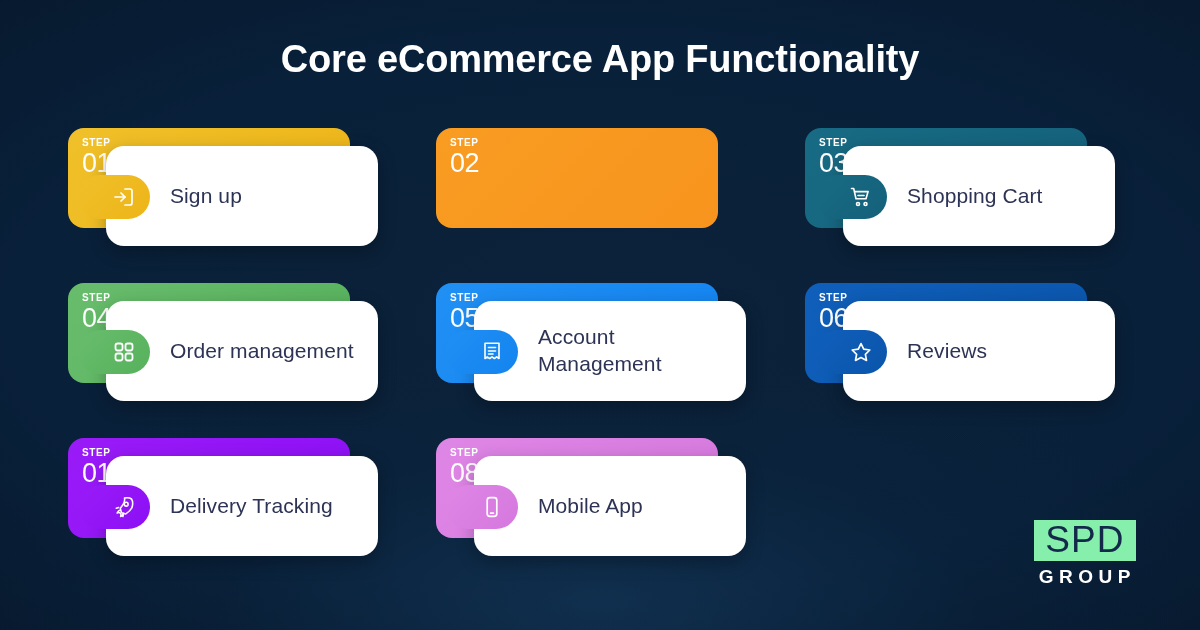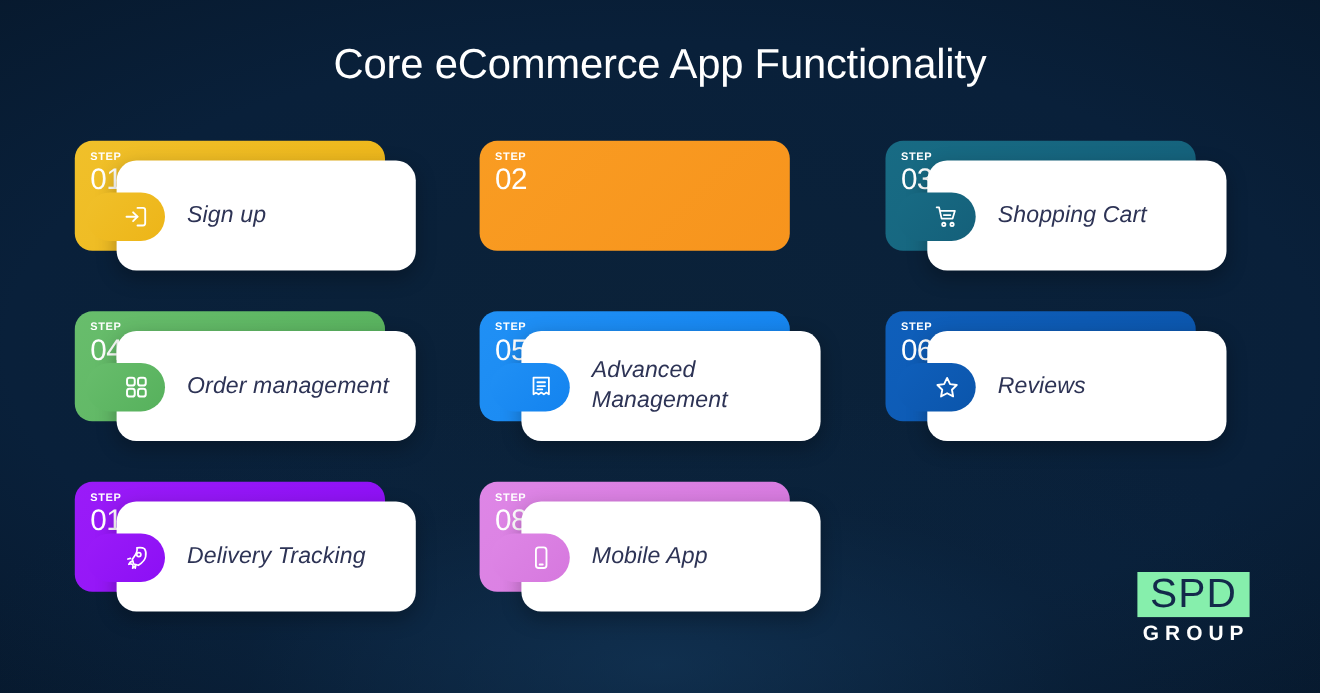--- a/index.html
+++ b/index.html
@@ -17,21 +17,21 @@
     position:relative;
   }
 
   
   .title {
     position:absolute;
     top:38px; left:0; width:1200px;
     text-align:center;
     color:#ffffff;
     font-size:38px;
-    font-weight:normal;
+    font-weight:bold;
     letter-spacing:-0.2px;
   }
 
   
   .grid {
     position:absolute;
     top:128px; left:68px;
     width:1070px;
   }
 
@@ -74,21 +74,20 @@
   .white {
     position:absolute;
     left:38px; top:18px;
     width:272px;
     height:100px;
     background:#ffffff;
     border-radius:18px;
     box-shadow:0 6px 18px rgba(0,0,0,0.28);
     display:flex;
     align-items:center;
-    font-style:italic;
   }
 
   
   .badge {
     position:absolute;
     left:-28px;
     top:29px;
     width:72px;
     height:44px;
     border-radius:22px;
@@ -222,21 +221,21 @@
       </div>
       <div class="white">
         <div class="badge" style="background: linear-gradient(135deg, rgb(32, 144, 245) 0%, rgb(19, 131, 239) 100%);">
           <svg width="24" height="24" viewBox="0 0 24 24" fill="none" stroke="#fff" stroke-width="1.6" stroke-linecap="round" stroke-linejoin="round">
             <path d="M5 3.2h14v15.3l-2.3-1.6-2.3 1.6-2.4-1.6-2.3 1.6L7.3 17 5 18.5z"></path>
             <line x1="8.5" y1="7.5" x2="15.5" y2="7.5"></line>
             <line x1="8.5" y1="11" x2="15.5" y2="11"></line>
             <line x1="8.5" y1="14" x2="13" y2="14"></line>
           </svg>
         </div>
-        <div class="label">Advanced Management</div>
+        <div class="label">Account Management</div>
       </div>
     </div>
     <div class="card c2 r1">
       <div class="panel" style="background: linear-gradient(135deg, rgb(15, 95, 187) 0%, rgb(11, 85, 171) 100%);">
         <div class="step">
           <span class="step-word">STEP</span>
           <span class="step-num">06</span>
         </div>
       </div>
       <div class="white">

